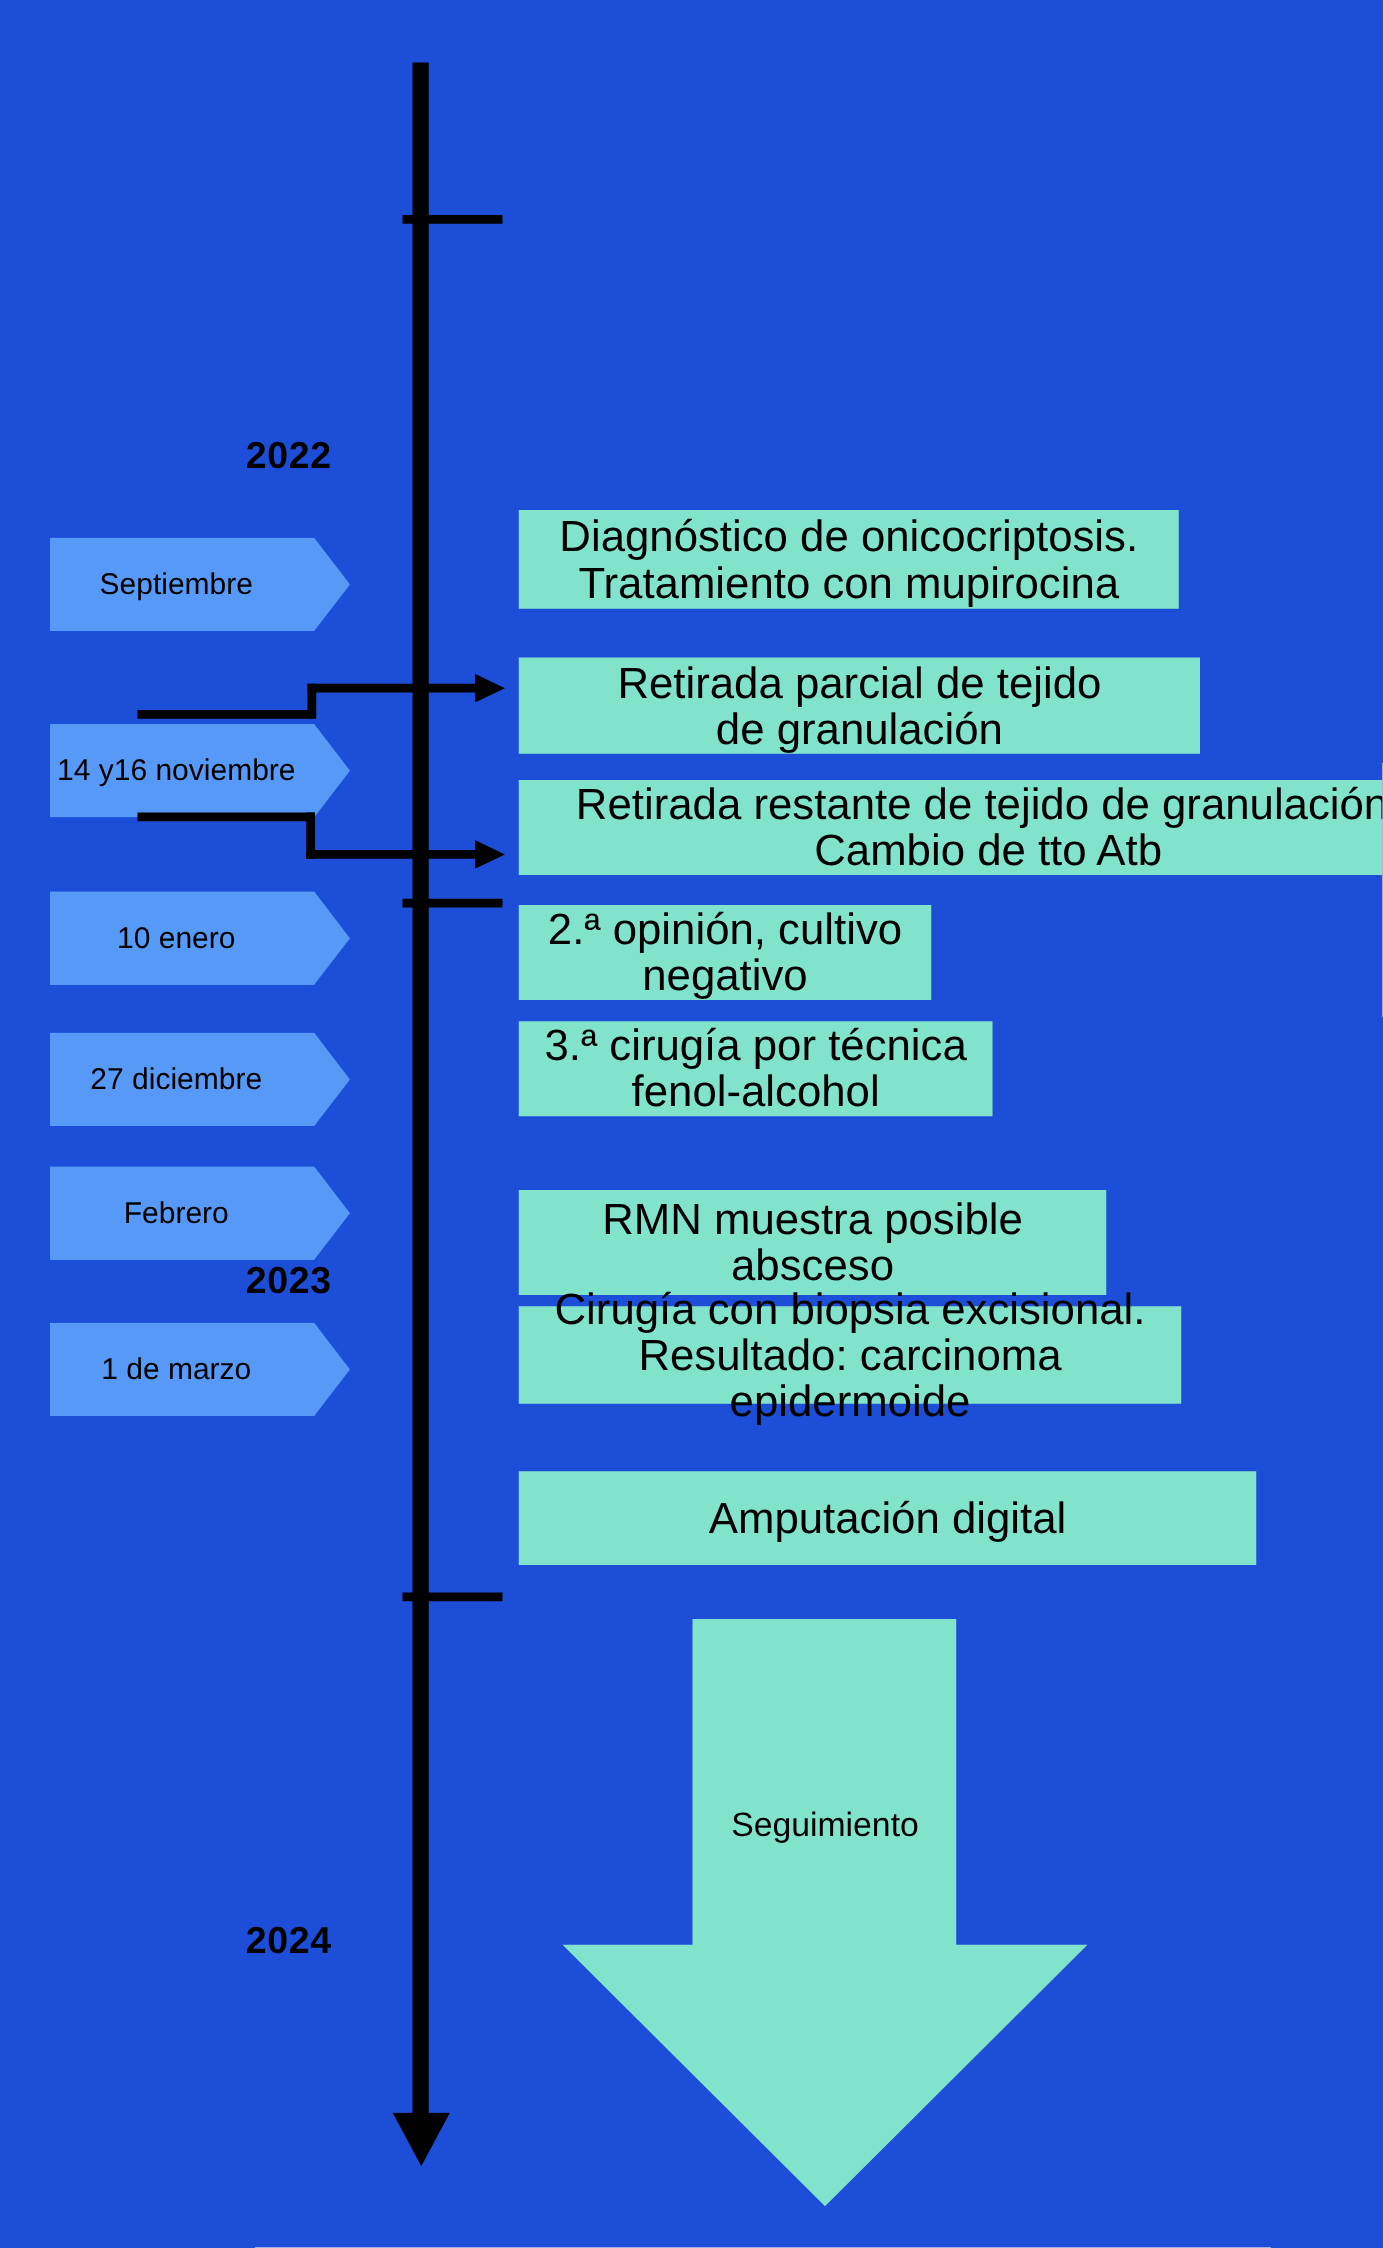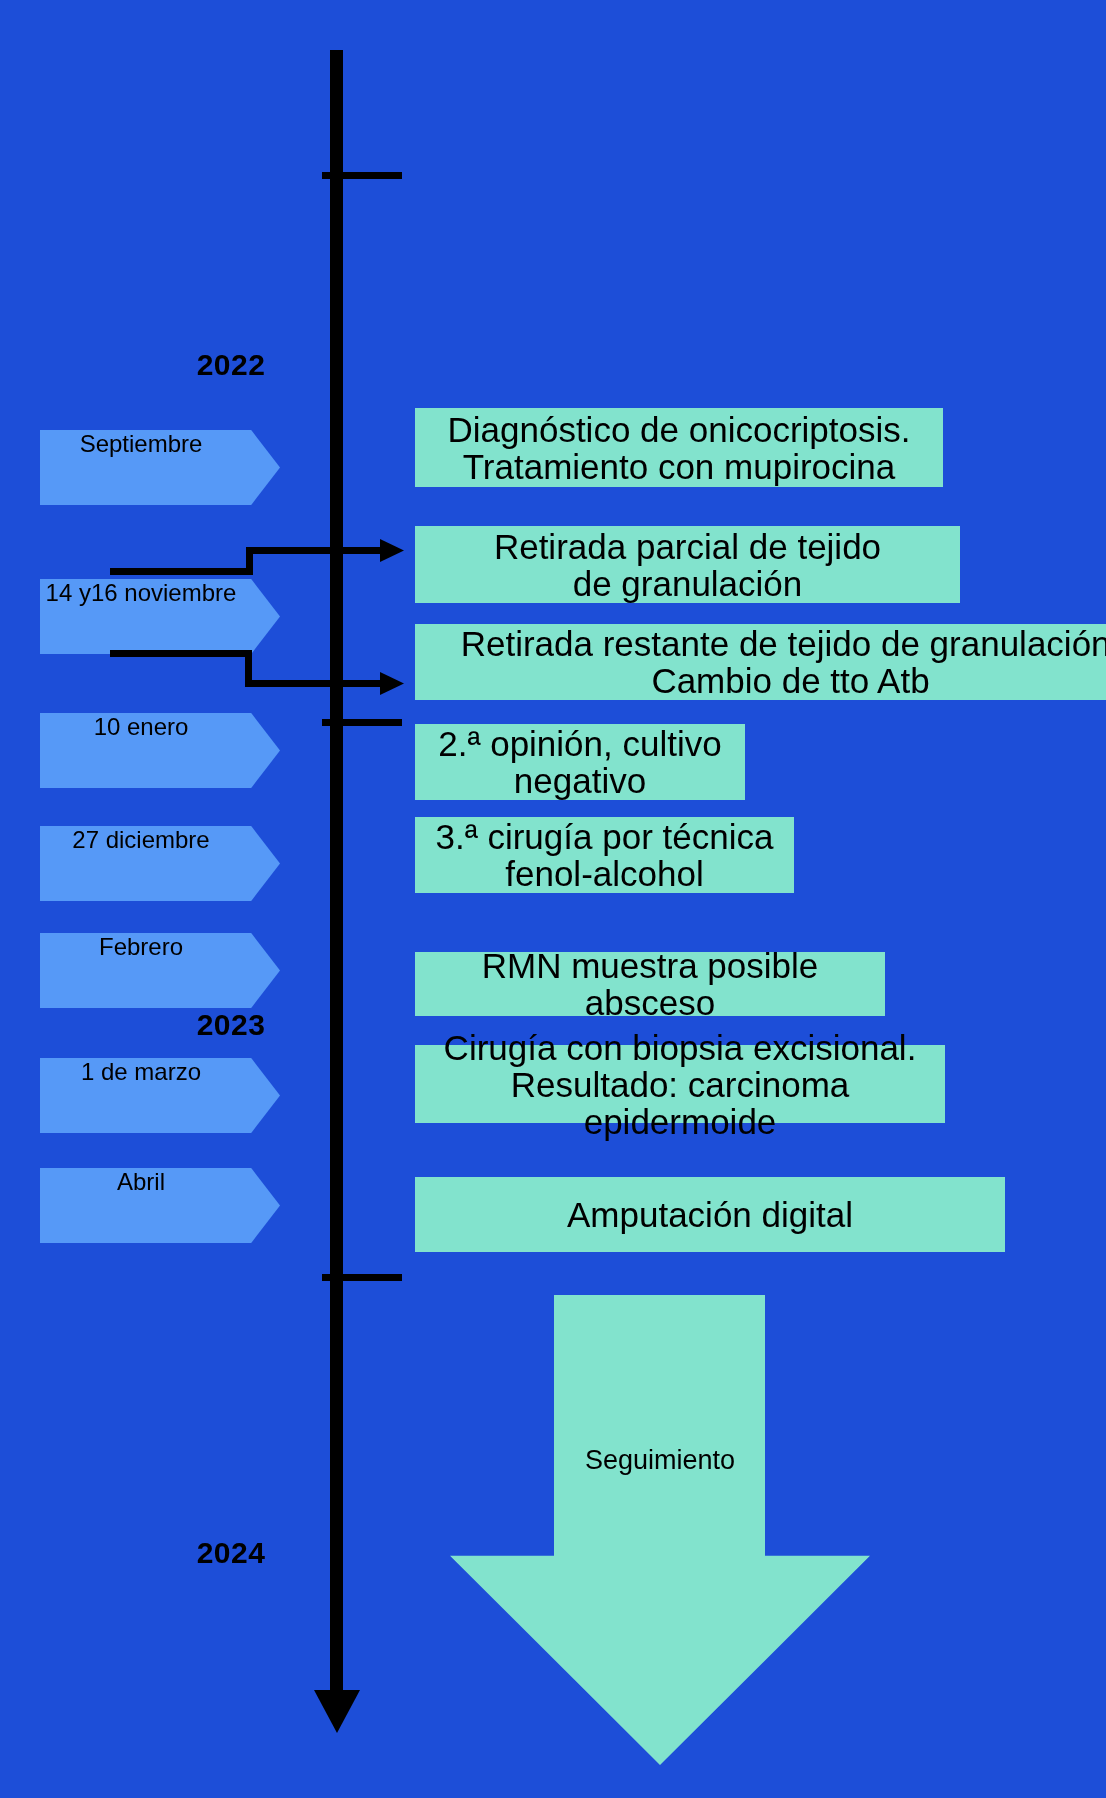--- a/index.html
+++ b/index.html
@@ -11,21 +11,21 @@
   .tl-line { position:absolute; left:330px; top:50px; width:13px; height:1642px; background:var(--line,#000); }
   .tl-head { position:absolute; left:314px; top:1690px; width:46px; height:43px; background:var(--line,#000);
              clip-path:polygon(0 0,100% 0,50% 100%); }
   .tick { position:absolute; left:322px; width:80px; height:7px; background:var(--line,#000); }
   
   .year { position:absolute; left:176px; width:110px; text-align:center;
           font-weight:bold; font-size:30px; line-height:30px; letter-spacing:0.5px; }
   
   .date-arrow { position:absolute; left:40px; width:240px; height:75px; background:var(--blue,#5699F7);
                 clip-path:polygon(0 0,88% 0,100% 50%,88% 100%,0 100%);
-                display:flex; align-items:flex-start; justify-content:center;
+                display:flex; align-items:center; justify-content:center;
                 padding-right:38px; box-sizing:border-box; font-size:24px; }
   
   .ebox { position:absolute; left:415px; background:var(--teal,#82E3CD);
           display:flex; align-items:center; justify-content:center; text-align:center;
           font-size:35px; line-height:37px; white-space:pre-line; }
   
   .conn { position:absolute; background:var(--line,#000); }
   .conn-arrow { position:absolute; width:24px; height:23px; background:var(--line,#000);
                 clip-path:polygon(0 0,100% 50%,0 100%); }
   
@@ -59,23 +59,20 @@
   </div>
   <div class="date-arrow" style="top:826px">
     <span>27 diciembre</span>
   </div>
   <div class="date-arrow" style="top:933px">
     <span>Febrero</span>
   </div>
   <div class="date-arrow" style="top:1058px">
     <span>1 de marzo</span>
   </div>
-  <div class="date-arrow" style="top:1168px">
-    <span>Abril</span>
-  </div>
 
   <div class="conn" style="left:110px; top:568px; width:140px; height:7px"></div>
   <div class="conn" style="left:246px; top:547px; width:7px;  height:28px"></div>
   <div class="conn" style="left:246px; top:547px; width:136px; height:7px"></div>
   <div class="conn-arrow" style="left:380px; top:539px"></div>
 
   <div class="conn" style="left:110px; top:650px; width:142px; height:7px"></div>
   <div class="conn" style="left:245px; top:650px; width:7px;  height:37px"></div>
   <div class="conn" style="left:245px; top:680px; width:137px; height:7px"></div>
   <div class="conn-arrow" style="left:380px; top:672px"></div>
@@ -83,21 +80,21 @@
   <div class="ebox" style="top:408px;  width:528px; height:79px">Diagnóstico de onicocriptosis.
 Tratamiento con mupirocina</div>
   <div class="ebox" style="top:526px;  width:545px; height:77px">Retirada parcial de tejido
 de granulación</div>
   <div class="ebox" style="top:624px;  width:751px; height:76px">Retirada restante de tejido de granulación.
 Cambio de tto Atb</div>
   <div class="ebox" style="top:724px;  width:330px; height:76px">2.ª opinión, cultivo
 negativo</div>
   <div class="ebox" style="top:817px;  width:379px; height:76px">3.ª cirugía por técnica
 fenol-alcohol</div>
-  <div class="ebox" style="top:952px;  width:470px; height:64px">RMN muestra posible absceso</div>
+  <div class="ebox" style="top:952px;  width:470px; height:84px">RMN muestra posible absceso</div>
   <div class="ebox" style="top:1045px; width:530px; height:78px">Cirugía con biopsia excisional.
 Resultado: carcinoma epidermoide</div>
   <div class="ebox" style="top:1177px; width:590px; height:75px">Amputación digital</div>
 
   <div class="big-arrow">
     <span class="lbl">Seguimiento</span>
   </div>
 
 </div>
 

